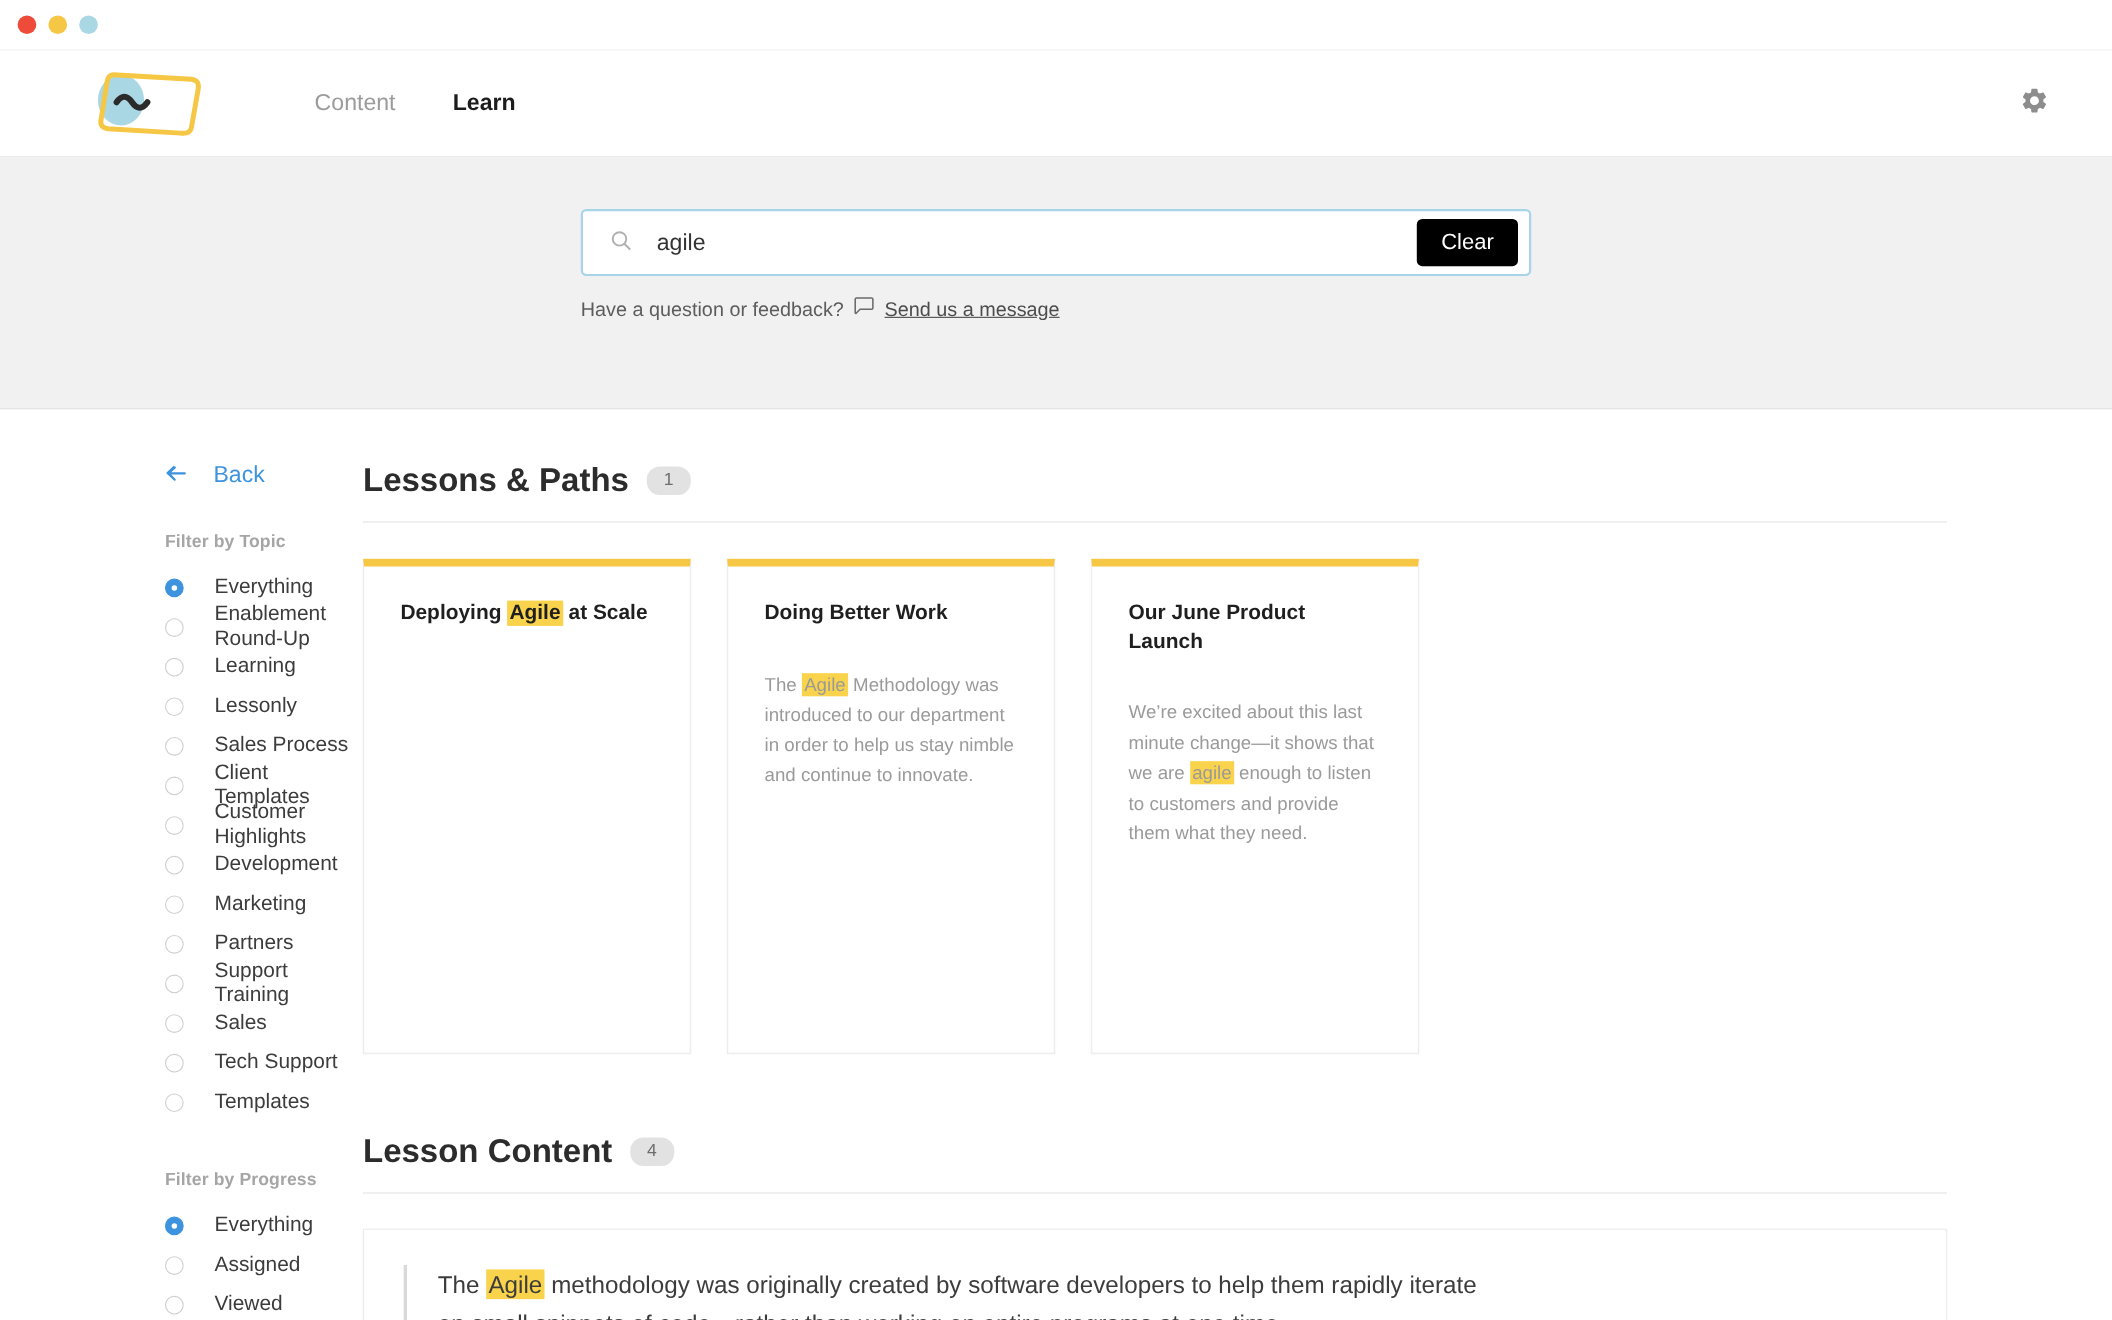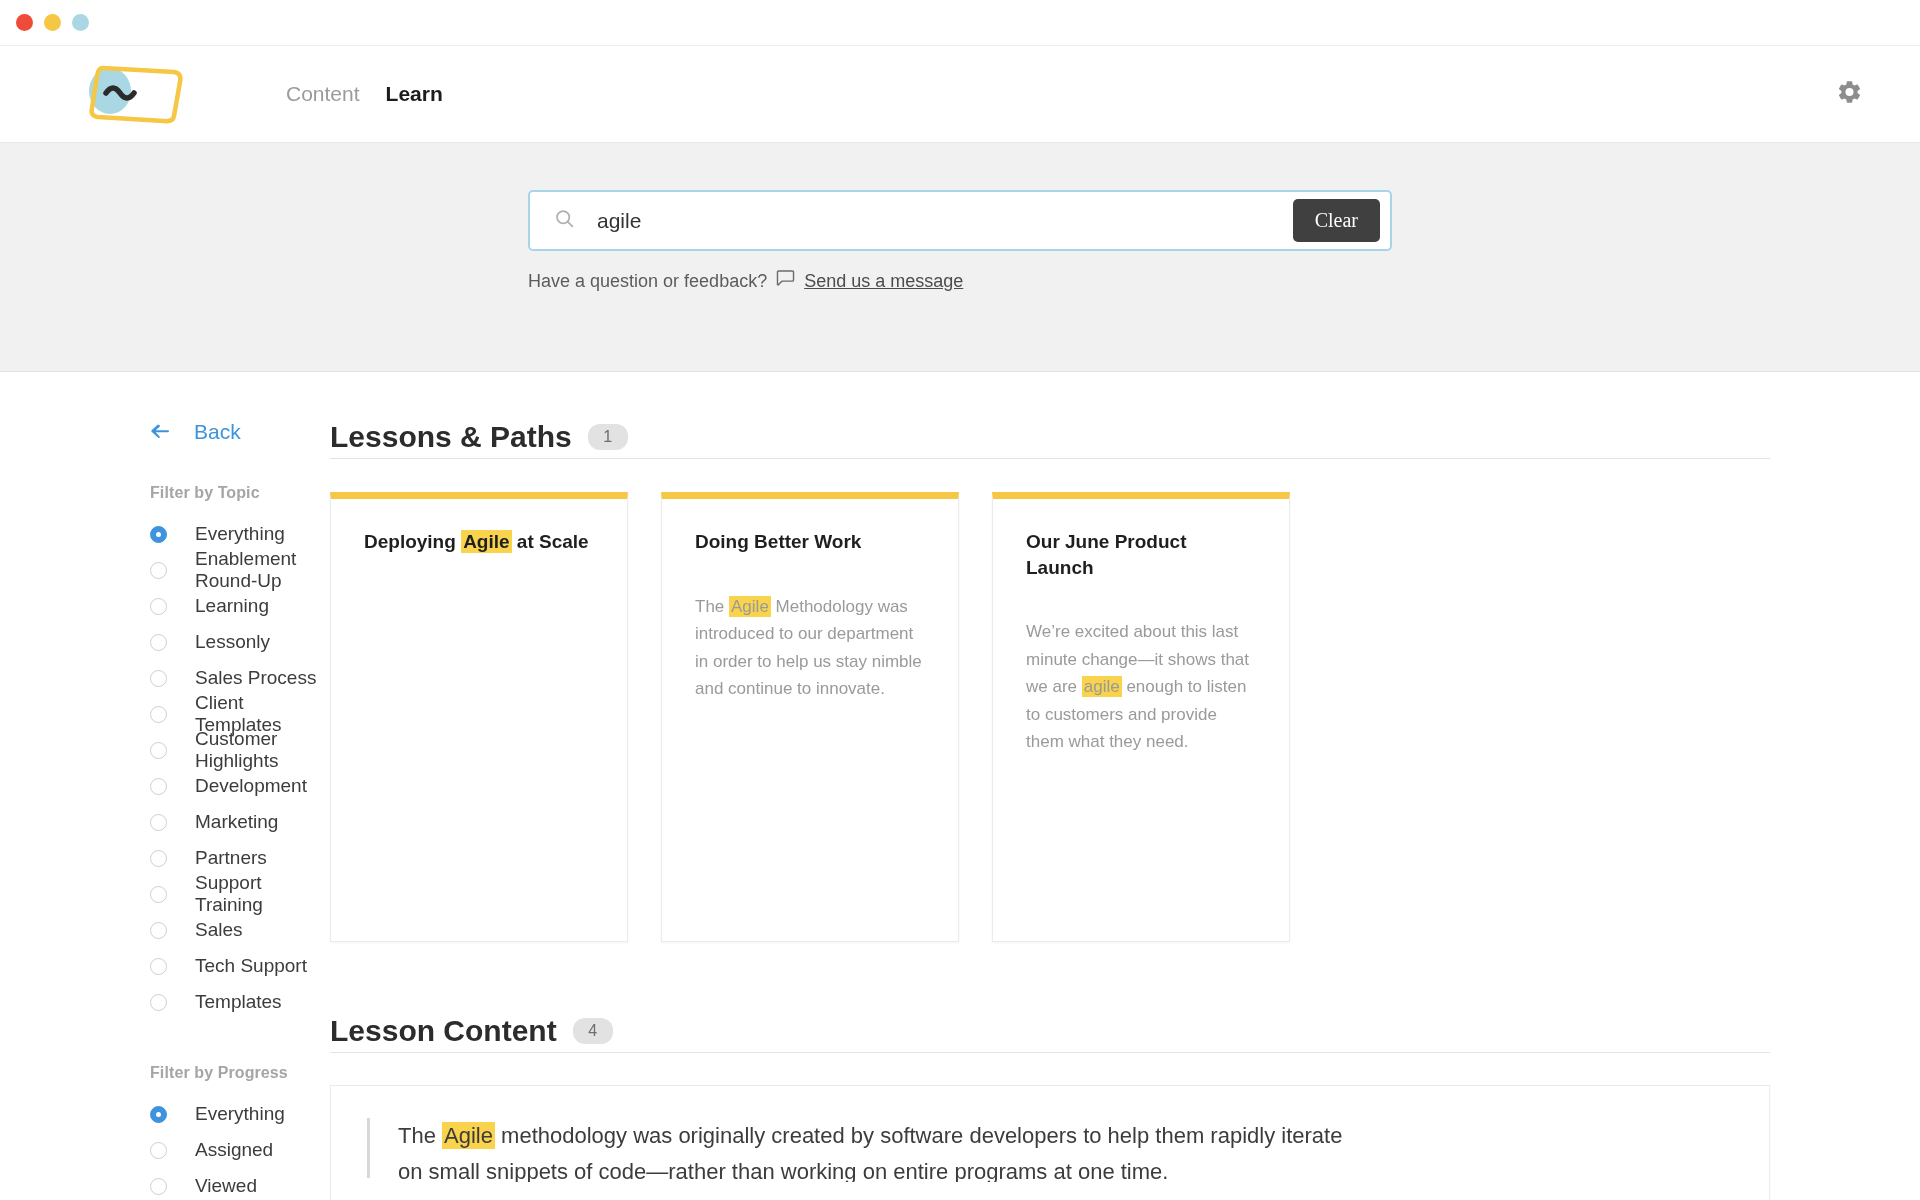--- a/index.html
+++ b/index.html
@@ -21,21 +21,21 @@
   .dot.yellow { background: #f6c744; }
   .dot.blue { background: #a9d8e4; }
 
   
   .appbar {
     height: 97px; background: #ffffff;
     border-bottom: 1px solid #e6e6e6;
     display: flex; align-items: center; position: relative;
   }
   .logo { margin-left: 78px; width: 110px; height: 72px; position: relative; }
-  .nav { display: flex; align-items: center; gap: 26px; margin-left: 98px; }
+  .nav { display: flex; align-items: center; gap: 52px; margin-left: 98px; }
   .nav-item { font-size: 21px; color: #9b9b9b; cursor: pointer; }
   .nav-item.active { color: #1c1c1c; font-weight: bold; }
   .gear { position: absolute; right: 57px; top: 50%; transform: translateY(-50%); cursor: pointer; }
 
   
   .searchband {
     background: #f1f1f1; height: 229px;
     border-bottom: 1px solid #e3e3e3;
     display: flex; flex-direction: column; align-items: center;
     padding-top: 47px;
@@ -46,23 +46,23 @@
     display: flex; align-items: center; padding: 0 10px 0 24px;
     position: relative;
   }
   .search-icon { flex: 0 0 auto; margin-right: 22px; }
   .search-input {
     flex: 1; border: none; outline: none; font-size: 21px;
     color: #333; font-family: "Liberation Sans", sans-serif;
     background: transparent;
   }
   .clear-btn {
-    background: #404040; color: #ffffff; border: none;
+    background: #000000; color: #ffffff; border: none;
     font-size: 20px; padding: 10px 22px; border-radius: 5px;
-    cursor: pointer; font-family: Liberation Serif, serif;
+    cursor: pointer; font-family: Liberation Sans, sans-serif;
   }
   .feedback {
     margin-top: 19px; display: flex; align-items: center; gap: 9px;
     font-size: 18px; color: #5c5c5c; width: 864px;
   }
   .feedback a { color: #4c4c4c; text-decoration: underline; cursor: pointer; }
 
   
   .content { display: flex; padding-top: 48px; }
   .sidebar { width: 330px; padding-left: 150px; flex: 0 0 330px; }
@@ -88,21 +88,21 @@
     content: ""; position: absolute; left: 5px; top: 5px;
     width: 5px; height: 5px; border-radius: 50%; background: #fff;
   }
   .radio-label { font-size: 19px; color: #3c3c3c; }
   .filter-group + .filter-group { margin-top: 44px; }
 
   
   .main { flex: 1; padding-right: 150px; }
   .section-head {
     display: flex; align-items: center; gap: 16px;
-    padding-bottom: 4px; border-bottom: 1px solid #e4e4e4;
+    padding-bottom: 20px; border-bottom: 1px solid #e4e4e4;
   }
   .section-title { font-size: 30px; font-weight: bold; color: #2c2c2c; }
   .badge {
     background: #e2e2e2; color: #6d6d6d; font-size: 16px;
     border-radius: 12px; padding: 4px 15px; min-width: 40px; text-align: center;
   }
 
   .cards { display: flex; gap: 33px; margin-top: 33px; }
   .card {
     width: 298px; height: 450px; background: #fff;

